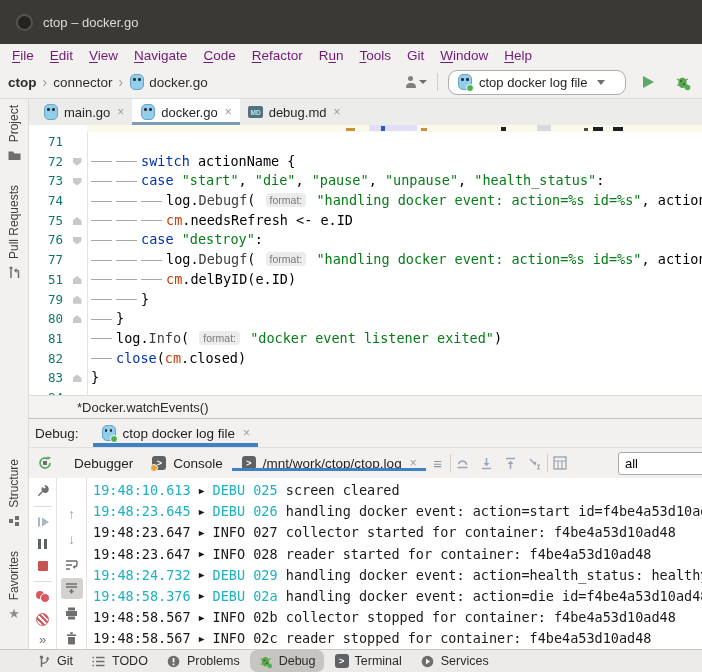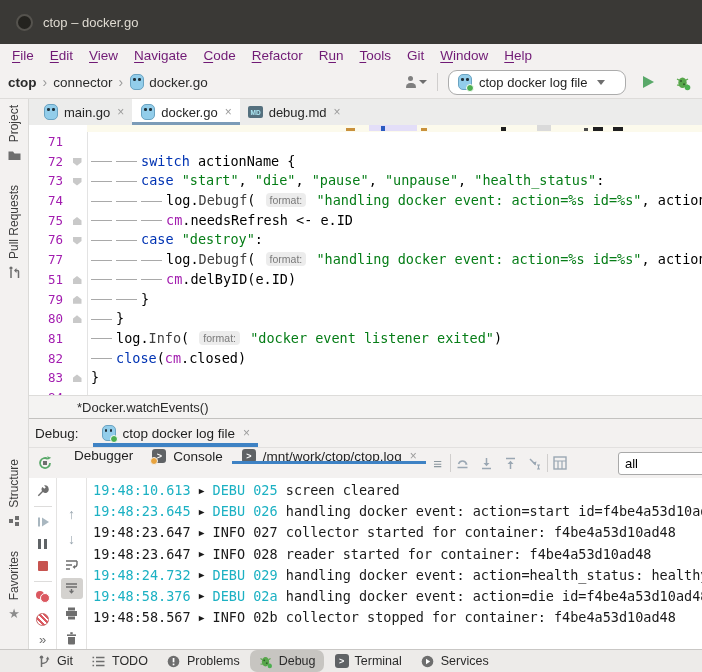--- a/index.html
+++ b/index.html
@@ -39,31 +39,31 @@
   .etab.selected{background:#ffffff;}
   .etab.selected::after{content:"";position:absolute;left:0;right:0;bottom:0;height:3px;background:#7c9cb8;}
   .tclose{color:#9b9b9b;font-size:12px;margin-left:2px;}
   
   .editor{height:270px;background:#fff;position:relative;overflow:hidden;flex:0 0 auto;font-family:"DejaVu Sans Mono","Liberation Mono",monospace;}
   .editor::before{content:"";position:absolute;left:58px;top:0;bottom:0;width:1px;background:#e3e3e3;}
   .clipline{position:absolute;left:58px;right:0;top:0;height:7px;background:#fcfaec;}
   .clipfrag{position:absolute;bottom:1px;height:3px;}
   .codelines{position:absolute;top:7px;left:0;right:0;}
   .cl{height:19.7px;line-height:19.7px;white-space:pre;font-size:13.5px;}
-  .lnum{display:inline-block;width:34px;padding-right:4px;text-align:right;color:#a21caf;font-size:12.5px;}
+  .lnum{display:inline-block;width:34px;padding-right:4px;text-align:right;color:#0f766e;font-size:12.5px;}
   .foldc{display:inline-block;width:20px;text-align:center;vertical-align:middle;}
   .fold{display:inline-block;width:9px;height:8px;background:#c9c9c9;}
   .fold.down{clip-path:polygon(0 0,100% 0,100% 55%,50% 100%,0 55%);}
   .fold.up{clip-path:polygon(50% 0,100% 45%,100% 100%,0 100%,0 45%);}
   .codebody{padding-left:4px;}
   .tabmark{display:inline-block;width:21px;margin-right:4px;height:1px;background:#a9a9a9;vertical-align:middle;}
   .seg.kw{color:#0033b3;}
   .seg.str{color:#067d17;}
   .seg.call{color:#404040;}
-  .seg.fld{color:#a21caf;}
+  .seg.fld{color:#c2410c;}
   .seg.pl{color:#000;}
   .hintbadge{font-family:"Liberation Sans",sans-serif;font-size:10.5px;color:#7a7a7a;background:#ececec;border-radius:4px;padding:1px 4px;margin:0 2px;position:relative;top:-1px;}
   
   .efooter{height:22px;background:#f4f3f2;border-top:1px solid #dddcda;display:flex;align-items:center;padding-left:48px;font-size:13px;color:#2b2b2b;flex:0 0 auto;}
   
   .dbg-header{height:28px;background:#f3f1f0;border-top:1px solid #c3c2c0;display:flex;align-items:stretch;padding-left:6px;flex:0 0 auto;}
   .dbg-label{align-self:center;font-size:13.5px;margin-right:14px;color:#1f1f1f;}
   .stab{display:flex;align-items:center;gap:6px;padding:0 8px;position:relative;font-size:13.5px;cursor:default;}
   .stab::after{content:"";position:absolute;left:0;right:0;bottom:0;height:4px;background:#3e82c4;}
   
@@ -291,21 +291,21 @@
       </div>
 
       <div class="dbg-toolbar">
         <span class="dtoolbtn">
           <svg width="16" height="16" viewBox="0 0 16 16">
             <path d="M13 8a5 5 0 1 1-2.2-4.1" fill="none" stroke="#59a869" stroke-width="1.8"></path>
             <path d="M10.2 1.2l1 3.4 3-1.8z" fill="#59a869"></path>
             <rect x="6" y="6" width="4" height="4" fill="#6e6e6e"></rect>
           </svg>
         </span>
-        <div id="dbgtabs" style="display:flex;align-items:flex-start;margin-left:8px;">
+        <div id="dbgtabs" style="display:flex;align-items:center;margin-left:8px;">
             <div class="dtab">
               <span>Debugger</span>
             </div>
             <div class="dtab">
               <span class="icw">
                 <span class="ic-console badge">&gt;</span>
               </span>
               <span>Console</span>
             </div>
             <div class="dtab selected">
@@ -427,20 +427,21 @@
           </span>
         </div>
         <div class="loglist" id="loglist">
             <div class="logline"><span class="t cy">19:48:10.613</span> <span class="arr">▶</span> <span class="lvl cy">DEBU</span> <span class="seq cy">025</span> <span class="msg">screen cleared</span></div>
             <div class="logline"><span class="t cy">19:48:23.645</span> <span class="arr">▶</span> <span class="lvl cy">DEBU</span> <span class="seq cy">026</span> <span class="msg">handling docker event: action=start id=f4be4a53d10ad48</span></div>
             <div class="logline"><span class="t">19:48:23.647</span> <span class="arr">▶</span> <span class="lvl">INFO</span> <span class="seq">027</span> <span class="msg">collector started for container: f4be4a53d10ad48</span></div>
             <div class="logline"><span class="t">19:48:23.647</span> <span class="arr">▶</span> <span class="lvl">INFO</span> <span class="seq">028</span> <span class="msg">reader started for container: f4be4a53d10ad48</span></div>
             <div class="logline"><span class="t cy">19:48:24.732</span> <span class="arr">▶</span> <span class="lvl cy">DEBU</span> <span class="seq cy">029</span> <span class="msg">handling docker event: action=health_status: healthy id=f4be4a53d</span></div>
             <div class="logline"><span class="t cy">19:48:58.376</span> <span class="arr">▶</span> <span class="lvl cy">DEBU</span> <span class="seq cy">02a</span> <span class="msg">handling docker event: action=die id=f4be4a53d10ad48</span></div>
             <div class="logline"><span class="t">19:48:58.567</span> <span class="arr">▶</span> <span class="lvl">INFO</span> <span class="seq">02b</span> <span class="msg">collector stopped for container: f4be4a53d10ad48</span></div>
+            <div class="logline"><span class="t">19:48:58.567</span> <span class="arr">▶</span> <span class="lvl">INFO</span> <span class="seq">02c</span> <span class="msg">reader stopped for container: f4be4a53d10ad48</span></div>
           </div>
       </div>
     </div>
   </div>
 
   <div class="bottombar" id="bottombar">
       <div class="bitem">
         <span class="icw">
           <svg width="15" height="15" viewBox="0 0 15 15">
             <circle cx="4.5" cy="3.2" r="1.7" fill="#6e6e6e"></circle>

